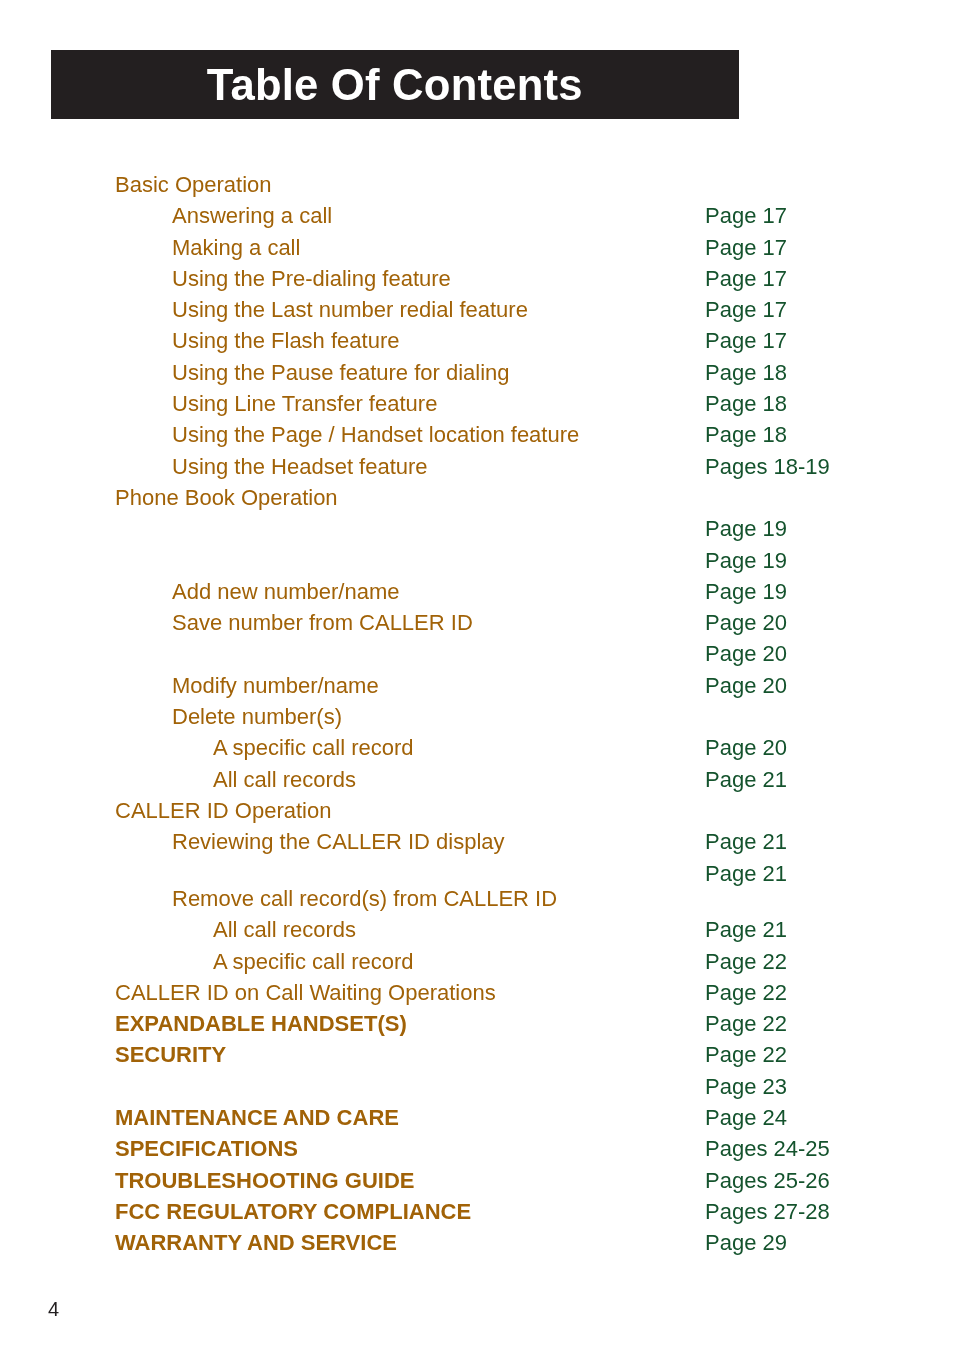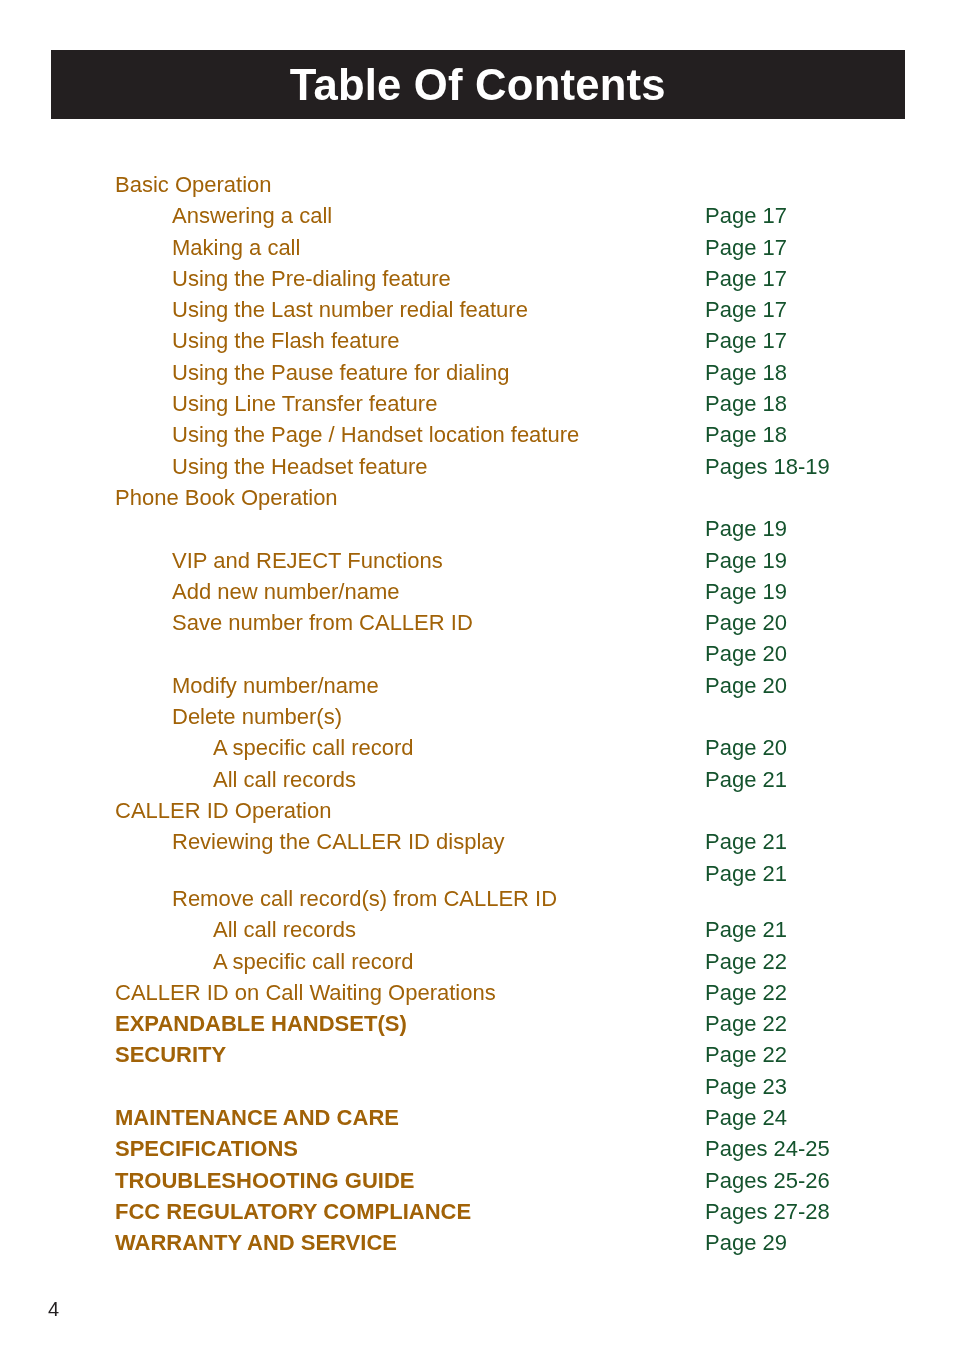--- a/index.html
+++ b/index.html
@@ -22,21 +22,21 @@
     width: 954px;
     height: 1354px;
     background: #ffffff;
   }
 
   
   .toc-header-bar {
     position: absolute;
     left: 51px;
     top: 50px;
-    width: 854px;
+    width: 688px;
     height: 69px;
     background: #231f20;
     display: flex;
     align-items: center;
     justify-content: center;
   }
   .toc-header-title {
     color: #ffffff;
     font-family: "Liberation Sans", sans-serif;
     font-weight: bold;
@@ -151,21 +151,20 @@
         <span class="toc-label lvl1">Using the Headset feature</span>
         <span class="toc-page">Pages 18-19</span>
       </div>
       <div class="toc-row">
         <span class="toc-label lvl0">Phone Book Operation</span>
       </div>
       <div class="toc-row">
         <span class="toc-page">Page 19</span>
       </div>
       <div class="toc-row">
-        <span class="toc-label lvl1">VIP and REJECT Functions</span>
         <span class="toc-page">Page 19</span>
       </div>
       <div class="toc-row">
         <span class="toc-label lvl1">Add new number/name</span>
         <span class="toc-page">Page 19</span>
       </div>
       <div class="toc-row">
         <span class="toc-label lvl1">Save number from CALLER ID</span>
         <span class="toc-page">Page 20</span>
       </div>

